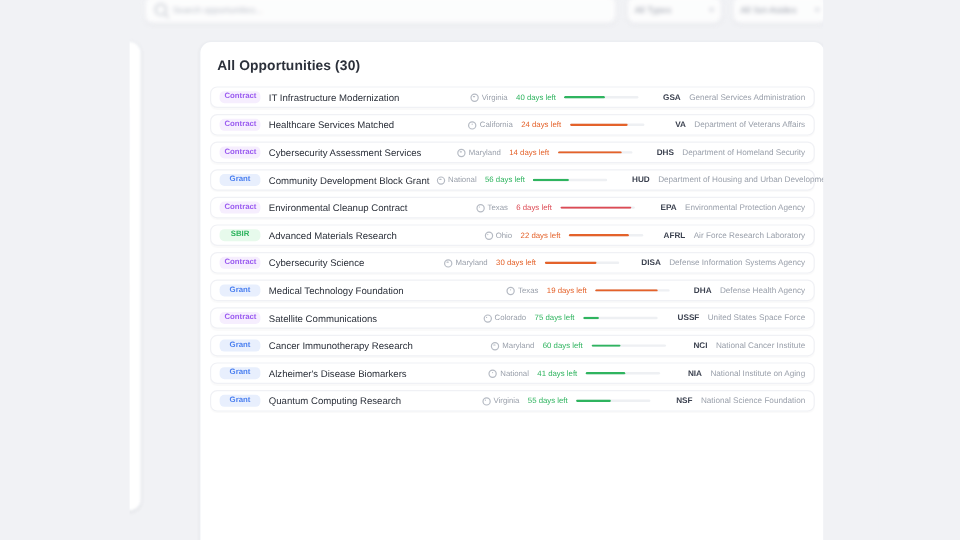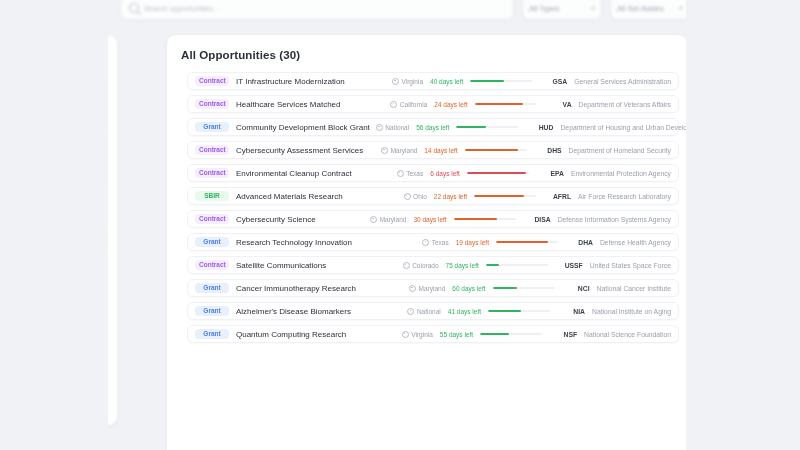--- a/index.html
+++ b/index.html
@@ -67,21 +67,20 @@
   }
   .panel-title{
     padding:14px 14px 11px;font-size:11.5px;color:#2b303a;font-weight:600;letter-spacing:.1px;
   }
   .rows{padding:0 8px;}
   .row{
     display:flex;align-items:center;height:18px;margin-bottom:5px;
     background:#fff;border:1px solid #f0f1f5;border-radius:6px;
     padding:0 7px;box-sizing:border-box;white-space:nowrap;
     box-shadow:0 1px 1px rgba(16,24,40,.025);
-    margin-left:12px;
   }
   .badge{
     font-size:6.5px;font-weight:600;border-radius:4px;padding:2px 4px;
     line-height:1;flex:none;width:34px;text-align:center;box-sizing:border-box;
   }
   .b-contract{background:#f6eefe;color:#9b5cf0;}
   .b-grant{background:#e8effd;color:#4a7ff0;}
   .b-sbir{background:#e7faec;color:#2fb45f;}
   .b-sttr{background:#fdeee4;color:#e4622a;}
   .title{
@@ -188,51 +187,51 @@
             <span>California</span>
           </div>
           <div class="days d-orange">24 days left</div>
           <div class="track">
             <div class="fill f-orange" style="width: 78%;"></div>
           </div>
           <div class="abbr">VA</div>
           <div class="agency">Department of Veterans Affairs</div>
         </div>
         <div class="row">
+          <div class="badge b-contract">Contract</div>
+          <div class="title">Cybersecurity Assessment Services</div>
+          <div class="spacer"></div>
+          <div class="loc">
+            <i class="pin"></i>
+            <span>Maryland</span>
+          </div>
+          <div class="days d-orange">14 days left</div>
+          <div class="track">
+            <div class="fill f-orange" style="width: 86%;"></div>
+          </div>
+          <div class="abbr">DHS</div>
+          <div class="agency">Department of Homeland Security</div>
+        </div>
+        <div class="row">
           <div class="badge b-grant">Grant</div>
           <div class="title">Community Development Block Grant</div>
           <div class="spacer"></div>
           <div class="loc">
             <i class="pin"></i>
             <span>National</span>
           </div>
           <div class="days d-green">56 days left</div>
           <div class="track">
             <div class="fill f-green" style="width: 48%;"></div>
           </div>
           <div class="abbr">HUD</div>
           <div class="agency">Department of Housing and Urban Development</div>
         </div>
         <div class="row">
           <div class="badge b-contract">Contract</div>
-          <div class="title">Cybersecurity Assessment Services</div>
-          <div class="spacer"></div>
-          <div class="loc">
-            <i class="pin"></i>
-            <span>Maryland</span>
-          </div>
-          <div class="days d-orange">14 days left</div>
-          <div class="track">
-            <div class="fill f-orange" style="width: 86%;"></div>
-          </div>
-          <div class="abbr">DHS</div>
-          <div class="agency">Department of Homeland Security</div>
-        </div>
-        <div class="row">
-          <div class="badge b-contract">Contract</div>
           <div class="title">Environmental Cleanup Contract</div>
           <div class="spacer"></div>
           <div class="loc">
             <i class="pin"></i>
             <span>Texas</span>
           </div>
           <div class="days d-red">6 days left</div>
           <div class="track">
             <div class="fill f-red" style="width: 95%;"></div>
           </div>
@@ -264,21 +263,21 @@
           </div>
           <div class="days d-orange">30 days left</div>
           <div class="track">
             <div class="fill f-orange" style="width: 70%;"></div>
           </div>
           <div class="abbr">DISA</div>
           <div class="agency">Defense Information Systems Agency</div>
         </div>
         <div class="row">
           <div class="badge b-grant">Grant</div>
-          <div class="title">Research Technology Innovation</div>
+          <div class="title">Medical Technology Foundation</div>
           <div class="spacer"></div>
           <div class="loc">
             <i class="pin"></i>
             <span>Texas</span>
           </div>
           <div class="days d-orange">19 days left</div>
           <div class="track">
             <div class="fill f-orange" style="width: 84%;"></div>
           </div>
           <div class="abbr">DHA</div>

